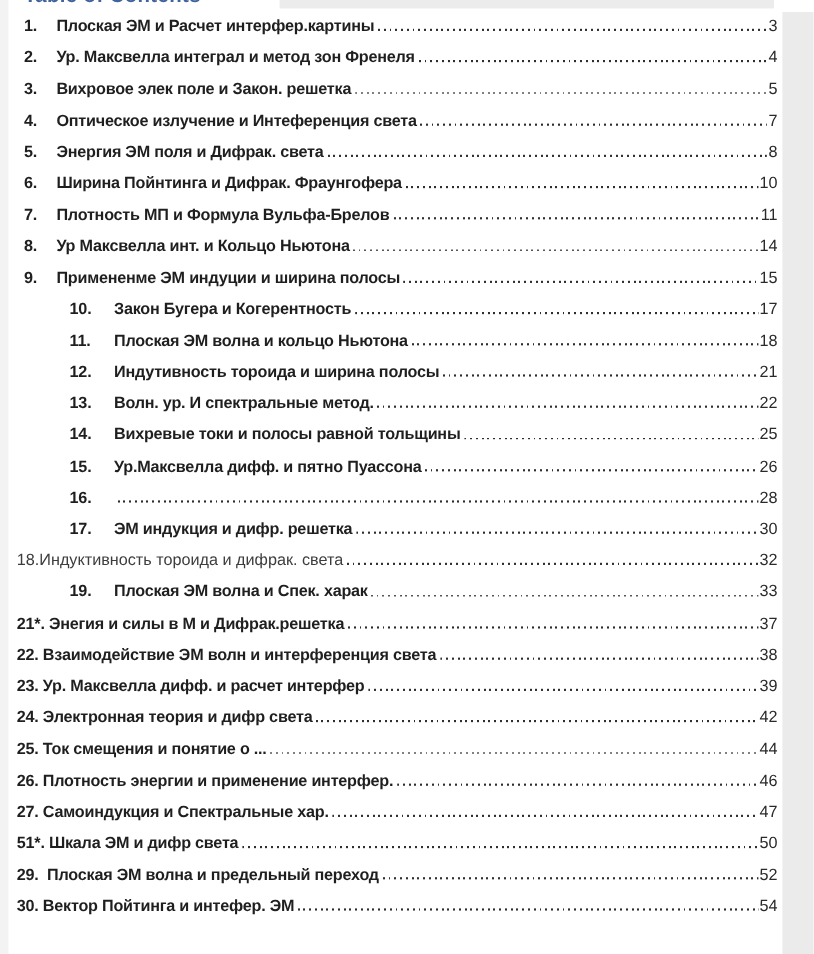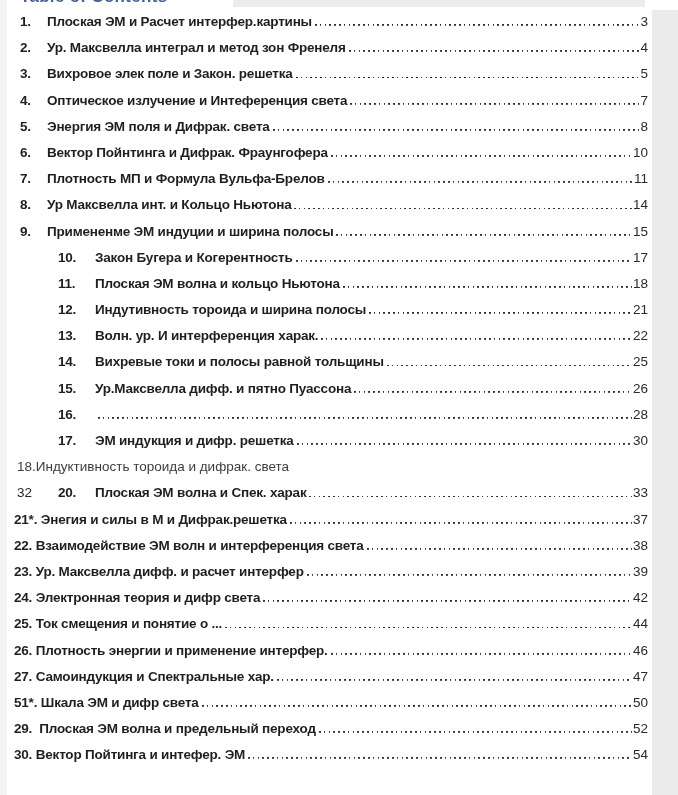--- a/index.html
+++ b/index.html
@@ -19,21 +19,21 @@
   .toc{position:absolute;left:7px;top:9px;right:26px;padding-right:4px;}
   .toc-row{
     display:flex;align-items:baseline;height:26.2px;line-height:26.2px;
     font-size:13.5px;font-weight:700;color:#1f1f1f;letter-spacing:-0.2px;
   }
   .toc-row.g1{padding-left:13px;}
   .toc-row.g2{padding-left:13px;}
   .g1 .num{flex:0 0 27px;}
   .g2 .num{flex:0 0 37px;margin-left:38px;}
   .toc-row.flat-regular,.toc-row.flat-bold{padding-left:7px;}
-  .toc-row.flat-regular{font-weight:400;color:#3d3d3d;letter-spacing:0;flex-direction:column;}
+  .toc-row.flat-regular{font-weight:400;color:#3d3d3d;letter-spacing:0;}
   .label{white-space:pre;}
   .leader{
     flex:1;height:12px;margin:0 1px 0 3px;
     background:repeating-linear-gradient(to right,#2e2e2e 0 1.6px,transparent 1.6px 4.8px) left bottom / 100% 1.8px no-repeat;
   }
   .page{font-weight:400;color:#2a2a2a;letter-spacing:0;}
 </style>
 </head>
 <body>
 
@@ -71,21 +71,21 @@
     <span class="page">7</span>
   </div>
     <div class="toc-row g1">
     <span class="num">5.</span>
     <span class="label">Энергия ЭМ поля и Дифрак. света</span>
     <span class="leader"></span>
     <span class="page">8</span>
   </div>
     <div class="toc-row g1">
     <span class="num">6.</span>
-    <span class="label">Вектор Пойнтинга и Дифрак. Фраунгофера</span>
+    <span class="label">Ширина Пойнтинга и Дифрак. Фраунгофера</span>
     <span class="leader"></span>
     <span class="page">10</span>
   </div>
     <div class="toc-row g1">
     <span class="num">7.</span>
     <span class="label">Плотность МП и Формула Вульфа-Брелов</span>
     <span class="leader"></span>
     <span class="page">11</span>
   </div>
     <div class="toc-row g1">
@@ -113,21 +113,21 @@
     <span class="page">18</span>
   </div>
     <div class="toc-row g2">
     <span class="num">12.</span>
     <span class="label">Индутивность тороида и ширина полосы</span>
     <span class="leader"></span>
     <span class="page">21</span>
   </div>
     <div class="toc-row g2">
     <span class="num">13.</span>
-    <span class="label">Волн. ур. И интерференция харак.</span>
+    <span class="label">Волн. ур. И спектральные метод.</span>
     <span class="leader"></span>
     <span class="page">22</span>
   </div>
     <div class="toc-row g2">
     <span class="num">14.</span>
     <span class="label">Вихревые токи и полосы равной тольщины</span>
     <span class="leader"></span>
     <span class="page">25</span>
   </div>
     <div class="toc-row g2">
@@ -147,21 +147,21 @@
     <span class="leader"></span>
     <span class="page">30</span>
   </div>
     <div class="toc-row flat-regular">
 
     <span class="label">18.Индуктивность тороида и дифрак. света</span>
     <span class="leader"></span>
     <span class="page">32</span>
   </div>
     <div class="toc-row g2">
-    <span class="num">20.</span>
+    <span class="num">19.</span>
     <span class="label">Плоская ЭМ волна и Спек. харак</span>
     <span class="leader"></span>
     <span class="page">33</span>
   </div>
     <div class="toc-row flat-bold">
 
     <span class="label">21*. Энегия и силы в М и Дифрак.решетка</span>
     <span class="leader"></span>
     <span class="page">37</span>
   </div>

